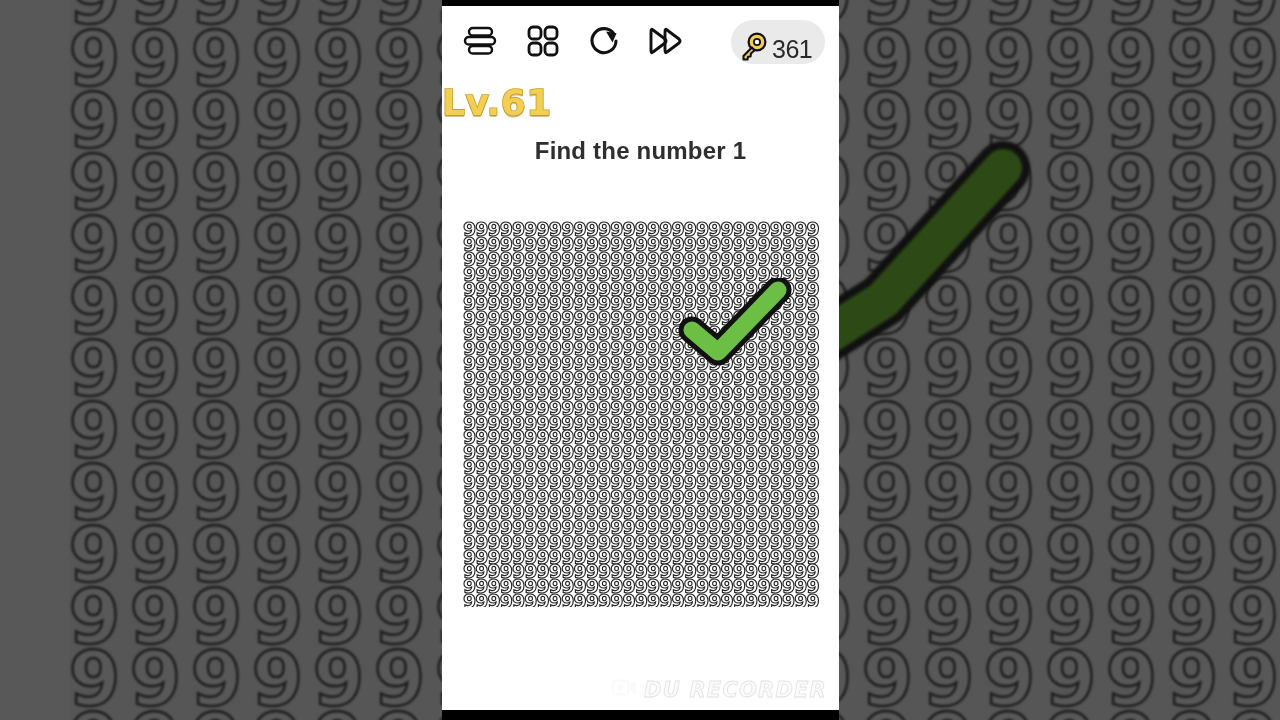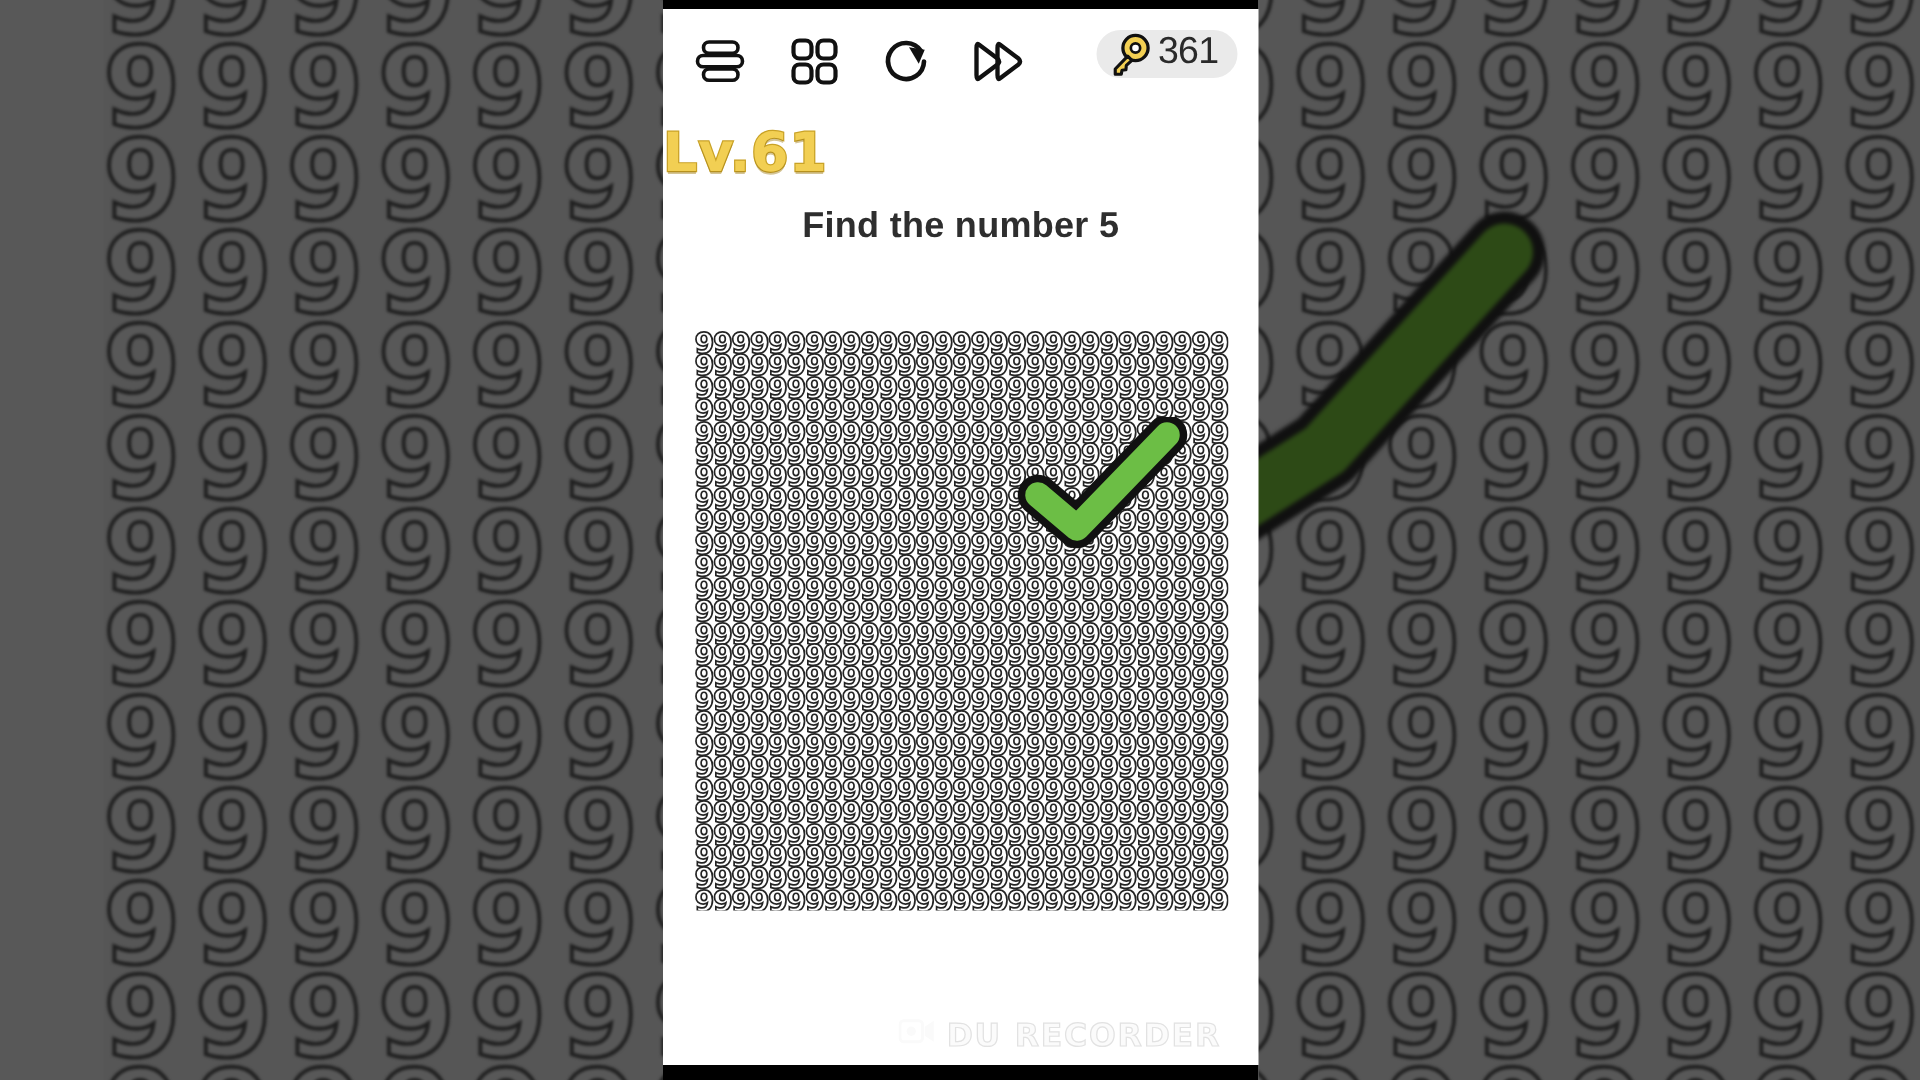--- a/index.html
+++ b/index.html
@@ -112,26 +112,26 @@
   }
   #btn-menu  { margin-left: 11px; }
   #btn-grid  { margin-left: 9px;  }
   #btn-reset { margin-left: 8px;  }
   #btn-skip  { margin-left: 8px;  }
 
   .key-pill {
     position: absolute;
     right: 14px;
     top: 12px;
-    height: 32px;
+    height: 44px;
     min-width: 94px;
     border-radius: 22px;
     background: #eaeaea;
     display: flex;
-    align-items: flex-start;
+    align-items: flex-end;
     padding: 0 12px 0 6px;
     box-sizing: border-box;
     cursor: pointer;
   }
   .key-count {
     font-size: 25px;
     font-weight: 400;
     color: #2a2a2a;
     letter-spacing: -0.5px;
     margin-left: 1px;
@@ -199,26 +199,27 @@
     top: 278px;
     width: 118px;
     height: 90px;
     z-index: 20;
     pointer-events: none;
   }
 
   
   .watermark {
     position: absolute;
-    right: 25px;
+    right: 12px;
     bottom: 18px;
     display: flex;
     align-items: flex-start;
     gap: 7px;
     z-index: 22;
+    font-style: italic;
   }
   .wm-text {
     font-family: "DejaVu Sans", sans-serif;
     font-size: 21px;
     font-weight: 700;
     letter-spacing: 1.2px;
     color: #fbfbfb;
     -webkit-text-stroke: 0.8px #e2e2e2;
   }
 </style>
@@ -562,21 +563,21 @@
         <svg width="34" height="34" viewBox="0 0 34 34">
           <circle cx="20" cy="12" r="8.4" fill="#f2cf53" stroke="#111" stroke-width="2.2"></circle>
           <circle cx="20" cy="12" r="3.1" fill="#ffffff" stroke="#111" stroke-width="1.8"></circle>
           <path d="M 14.8 17.4 L 6.5 26 L 6.5 29.5 L 10.5 29.5 L 11 26.8 L 13.6 26.5 L 13.9 23.6 L 17.6 20.2 Z" fill="#f2cf53" stroke="#111" stroke-width="2.1" stroke-linejoin="round"></path>
         </svg>
         <span class="key-count">361</span>
       </div>
     </div>
 
     <div class="level">Lv.61</div>
-    <div class="prompt">Find the number 5</div>
+    <div class="prompt">Find the number 1</div>
 
     <div class="grid-area" id="gridArea">
         <div class="grid-row">
           <span class="cell">9</span>
           <span class="cell">9</span>
           <span class="cell">9</span>
           <span class="cell">9</span>
           <span class="cell">9</span>
           <span class="cell">9</span>
           <span class="cell">9</span>

